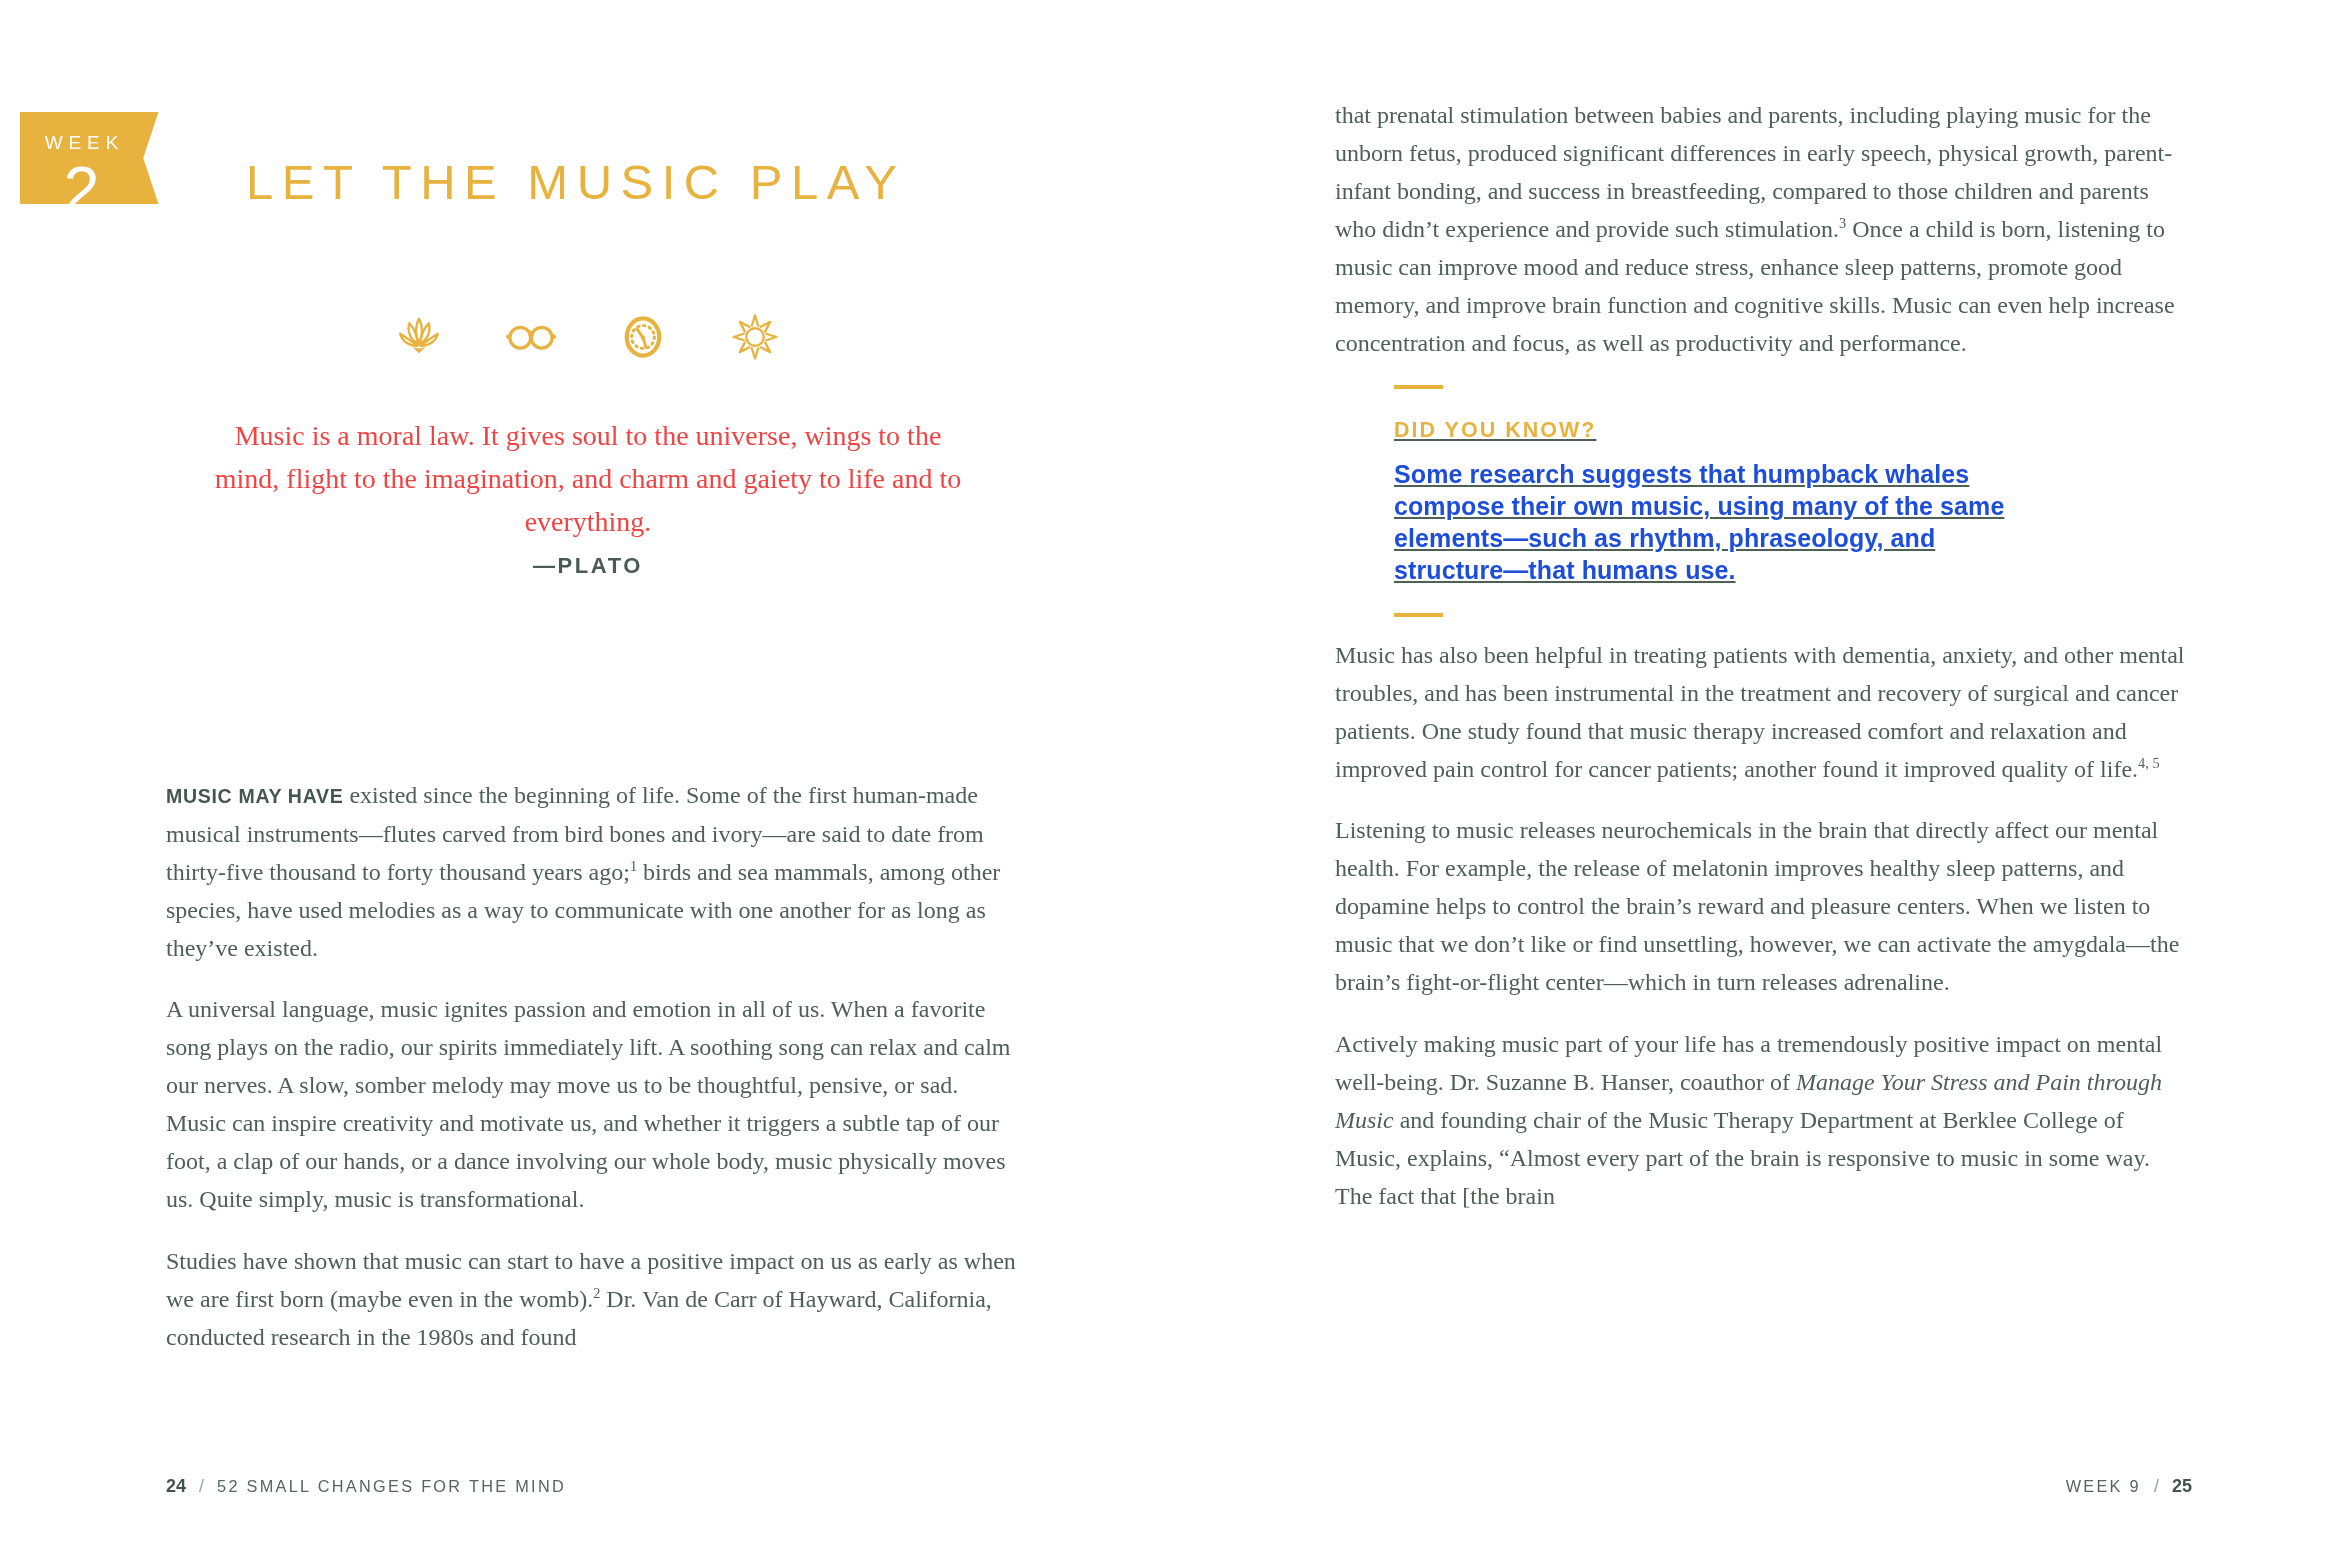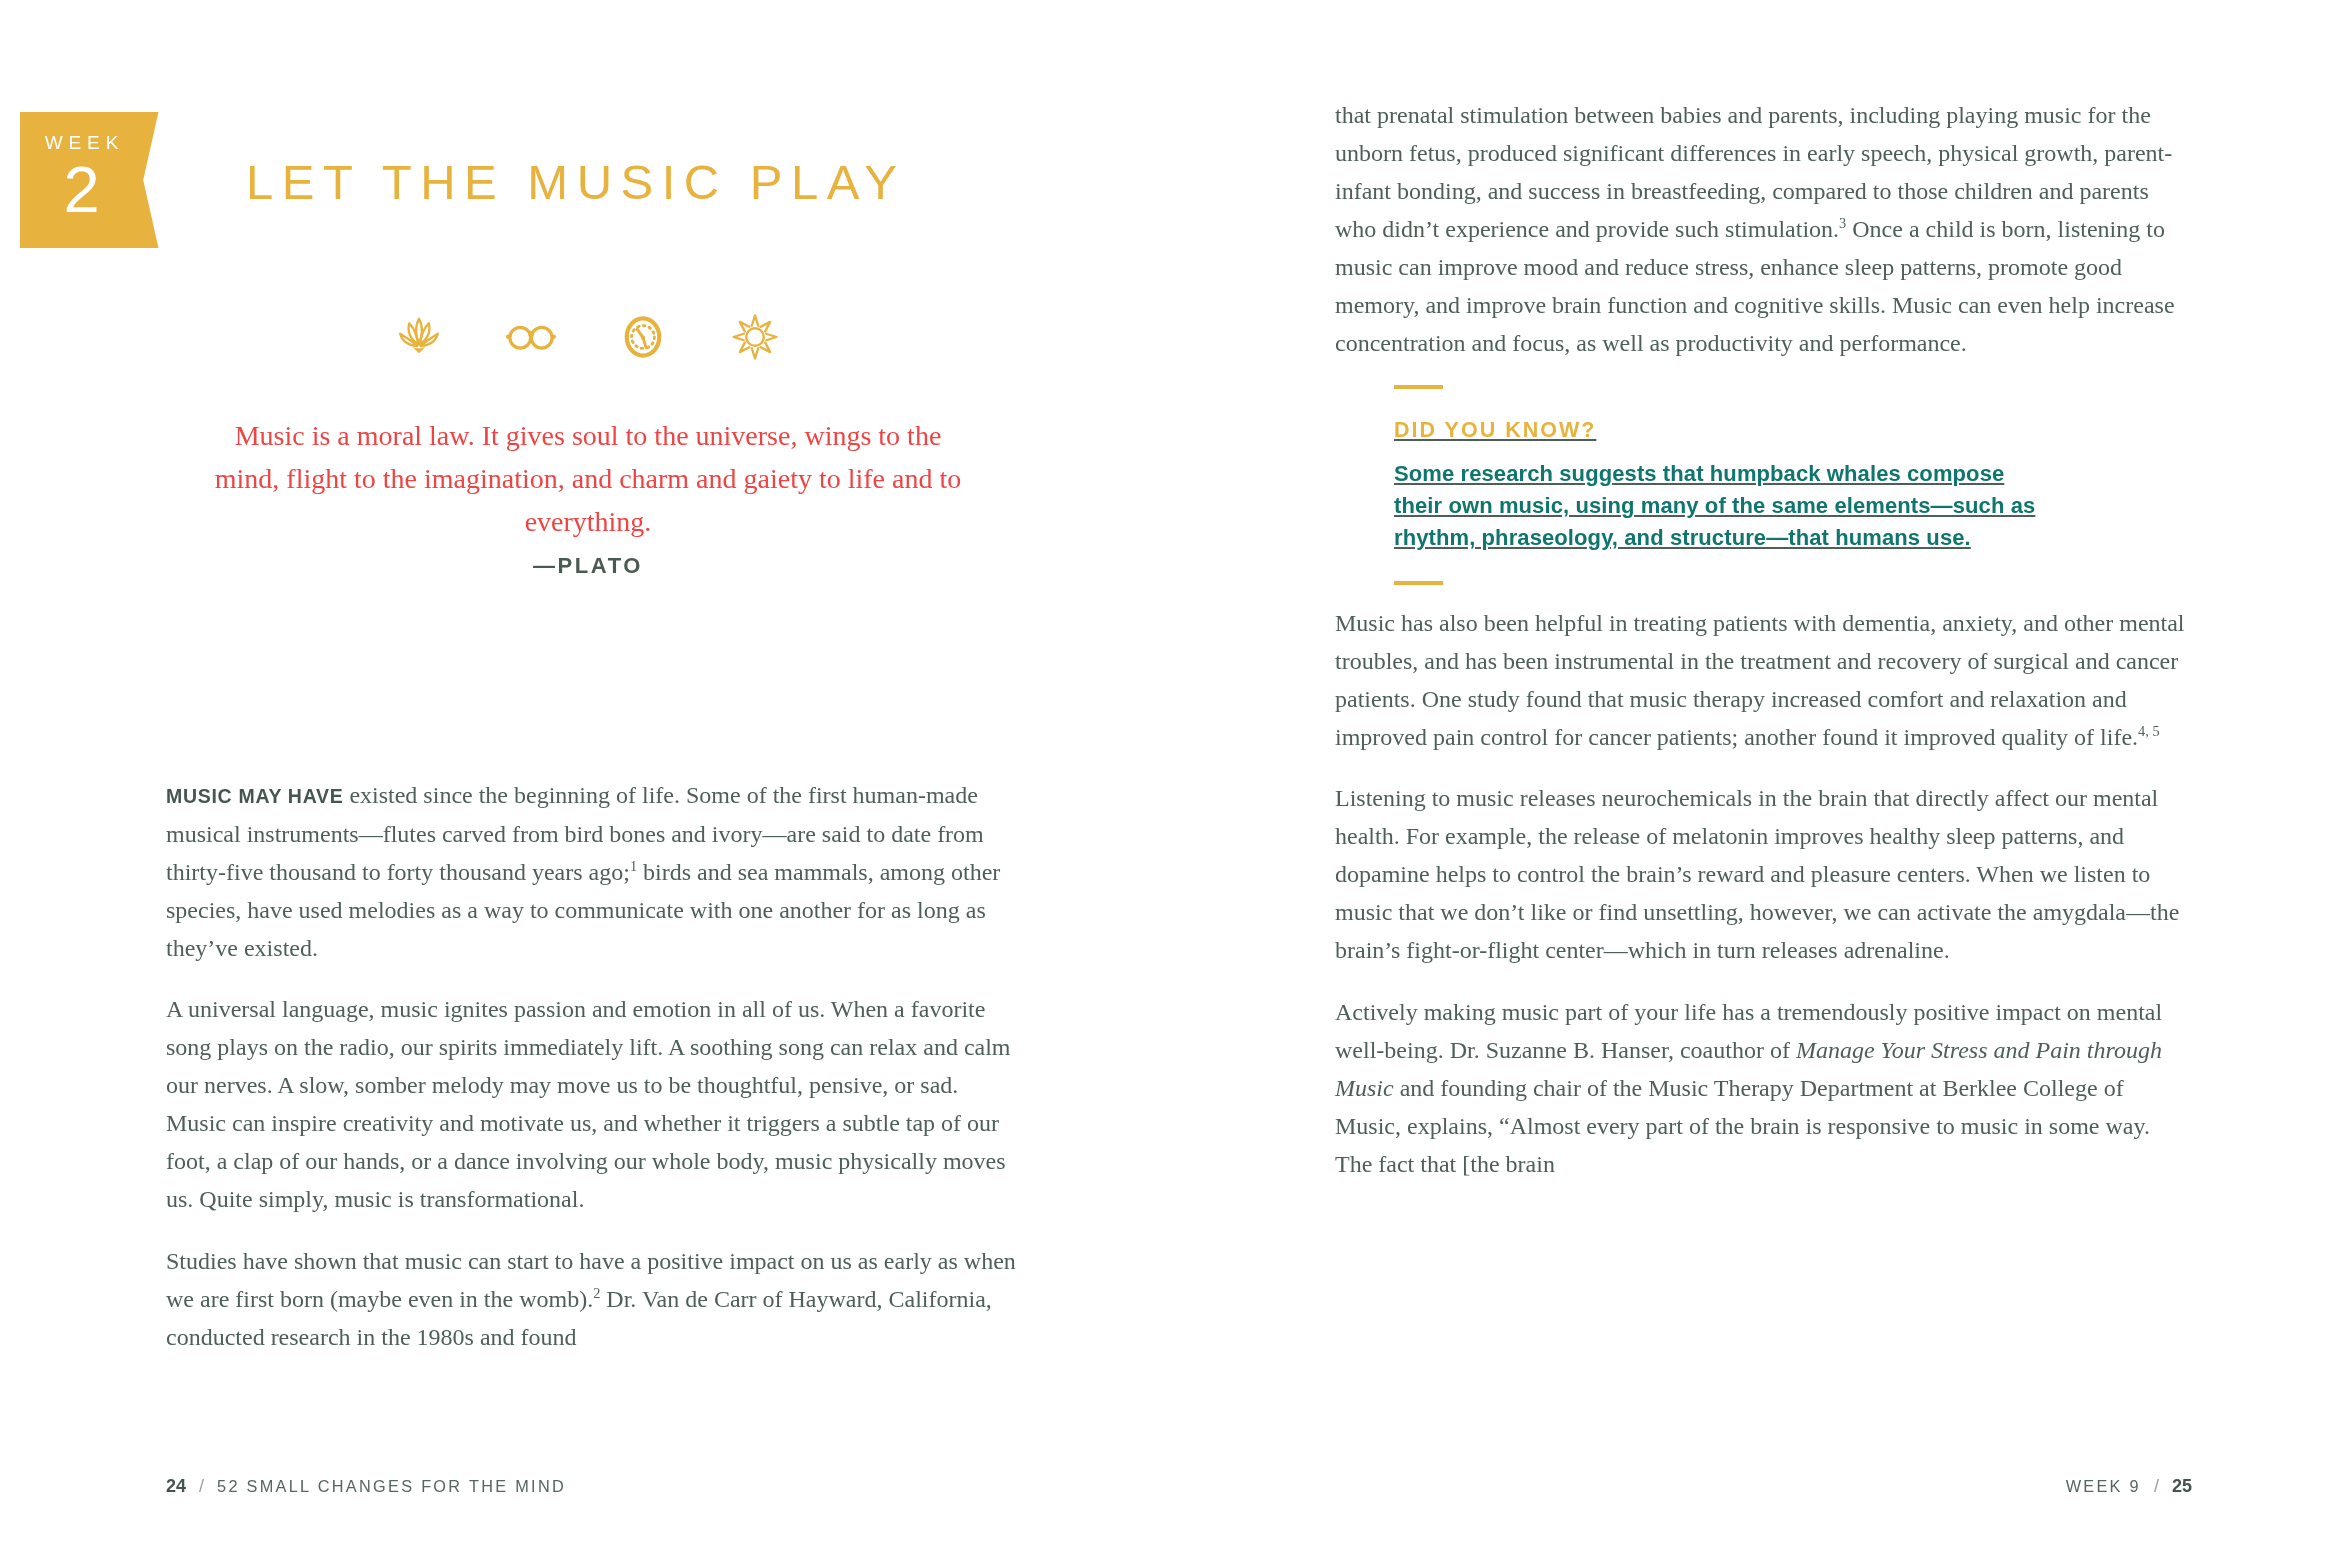--- a/index.html
+++ b/index.html
@@ -6,21 +6,21 @@
   #canvas{
     position:relative;
     width:2342px;height:1562px;
     background:#ffffff;
     font-family:"Liberation Serif", serif;
     overflow:hidden;
   }
 
   
   .week-badge{
-    position:absolute;left:19.5px;top:112px;width:139px;height:136px;
+    position:absolute;left:19.5px;top:112px;width:139px;height:92px;
     background:var(--gold);
     clip-path:polygon(0 0,100% 0,89% 50%,100% 100%,0 100%);
     color:#ffffff;text-align:center;
     font-family:"Liberation Sans", sans-serif;
   }
   .week-badge .inner{width:124px;}
   .badge-week{
     display:block;margin-top:19.5px;
     font-size:19px;font-weight:300;letter-spacing:5.9px;text-indent:5.9px;
   }
@@ -91,22 +91,22 @@
   }
   .dyk-rule{
     width:49px;height:3.3px;background:var(--gold);border:none;margin:0;
   }
   .dyk-label{
     margin:29px 0 15.6px 0;
     font-size:21.5px;font-weight:700;letter-spacing:2px;
     color:var(--gold);
   }
   .dyk-text{
-    font-size:22px;line-height:32px;font-weight:700;
-    color:#0f766e;letter-spacing:0.1px;
+    font-size:25px;line-height:32px;font-weight:700;
+    color:#1d4ed8;letter-spacing:0.1px;
   }
   .dyk .bottom{margin-top:27px;}
 
   
   .footer{
     position:absolute;top:1476px;
     display:flex;align-items:baseline;gap:13px;
     font-family:"Liberation Sans", sans-serif;
     white-space:nowrap;
   }

